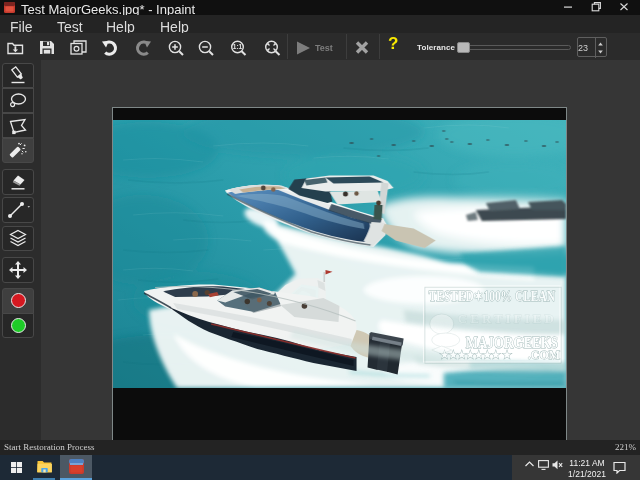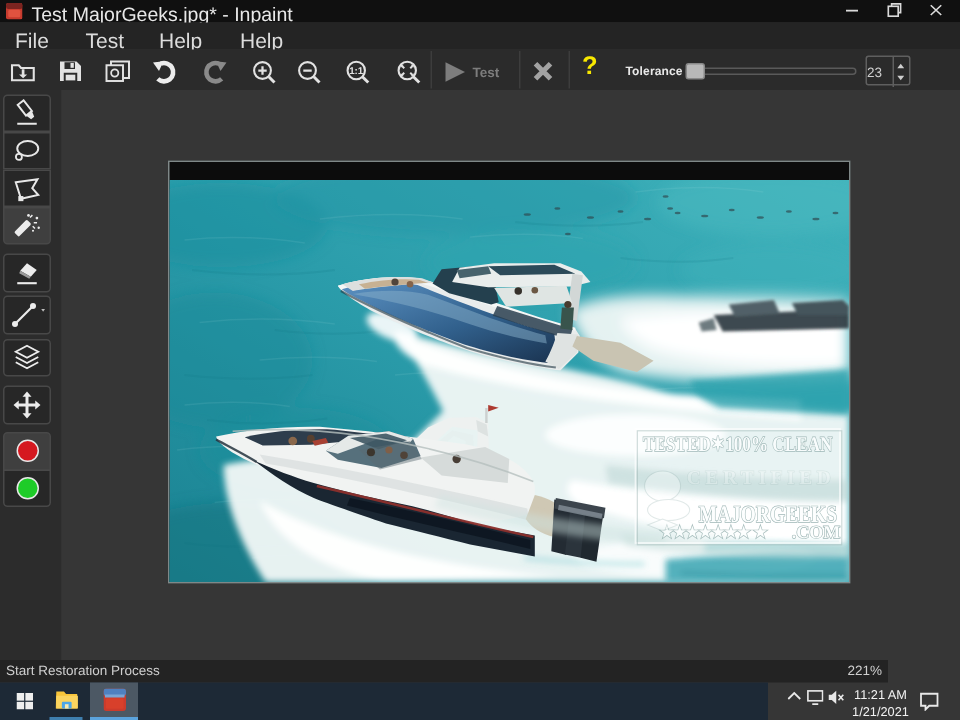--- a/index.html
+++ b/index.html
@@ -9,24 +9,24 @@
   #titlebar .ttext { position:absolute; left:21px; top:2px; font-size:13px; color:#e8e8e8; }
   #menubar { position:absolute; left:0; top:15px; width:640px; height:18px; background:#242424; }
   .mitem { position:absolute; top:4px; font-size:14px; color:#dcdcdc; }
   #toolbar { position:absolute; left:0; top:33px; width:640px; height:27px; background:#2b2b2b; }
   #sidebar { position:absolute; left:0; top:60px; width:41px; height:380px; background:#2c2c2c; }
   #canvasarea { position:absolute; left:41px; top:60px; width:599px; height:380px; background:#363636; }
   .toolbtn { position:absolute; left:2px; width:32px; height:25px; background:#272727;
     border:1px solid #484848; border-radius:3px; }
   .toolbtn.sel { background:#3f3f3f; }
   .tsep { position:absolute; top:34px; width:1px; height:25px; background:#3d3d3d; }
-  #frame { position:absolute; left:112px; top:107px; width:455px; height:282px;
+  #frame { position:absolute; left:112px; top:107px; width:455px; height:348px;
      border:1px solid #7f8888; background:#0c0c0c; }
   #photo { position:absolute; left:0px; top:12px; width:453px; height:268px; }
-  #statusbar { position:absolute; left:0; top:440px; width:592px; height:15px; background:#232323; }
+  #statusbar { position:absolute; left:0; top:440px; width:640px; height:15px; background:#232323;font-family:Liberation Serif, serif; }
   #taskbar { position:absolute; left:0; top:455px; width:512px; height:25px; background:#1d2936; }
   .icon { position:absolute; }
 </style>
 </head>
 <body>
 
 <div id="titlebar">
   <svg class="icon" style="left:4px;top:2px" width="11" height="11" viewBox="0 0 11 11">
     <rect x="0" y="0" width="11" height="11" rx="1.5" fill="#c63b2e"></rect>
     <rect x="0" y="0" width="11" height="4" rx="1.5" fill="#7c2420"></rect>

